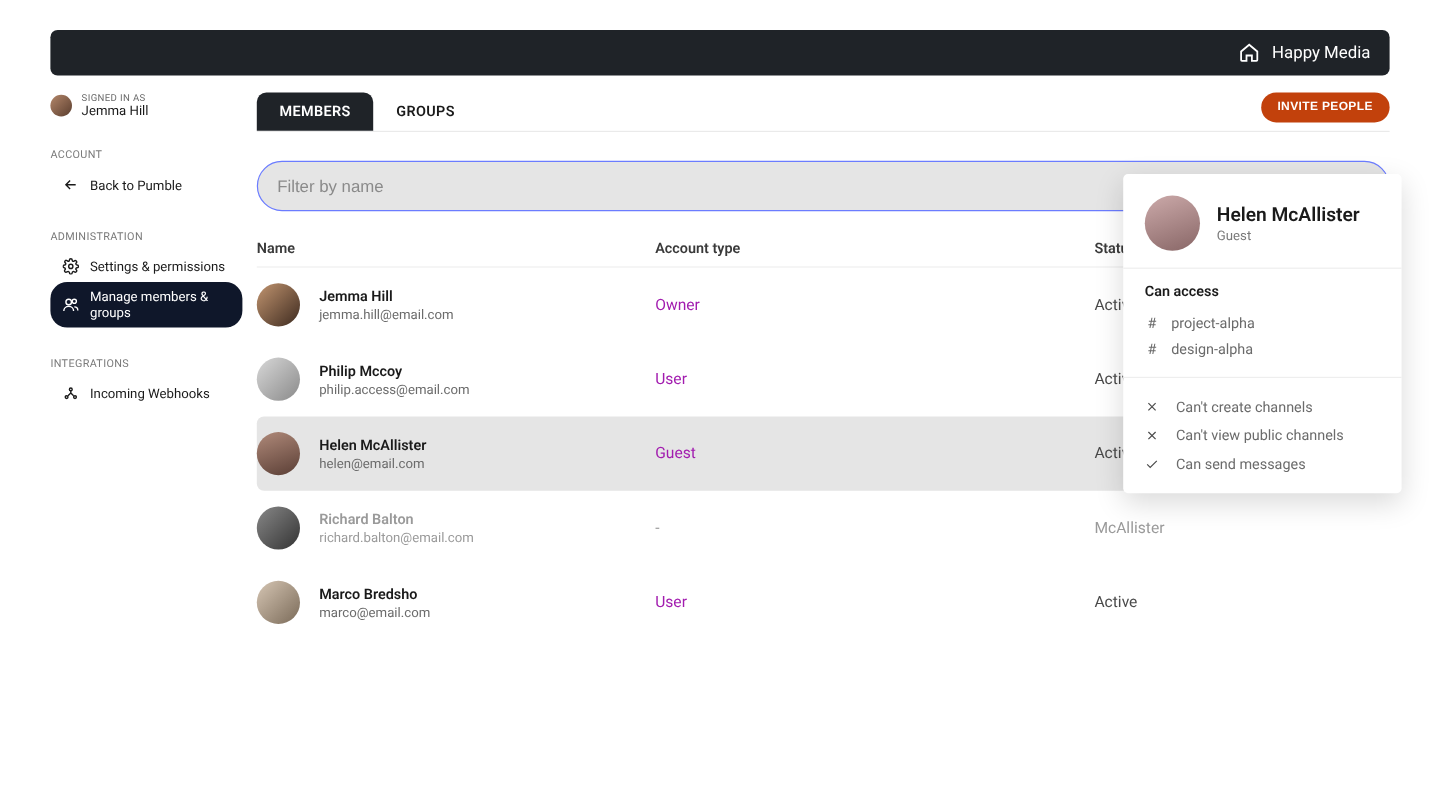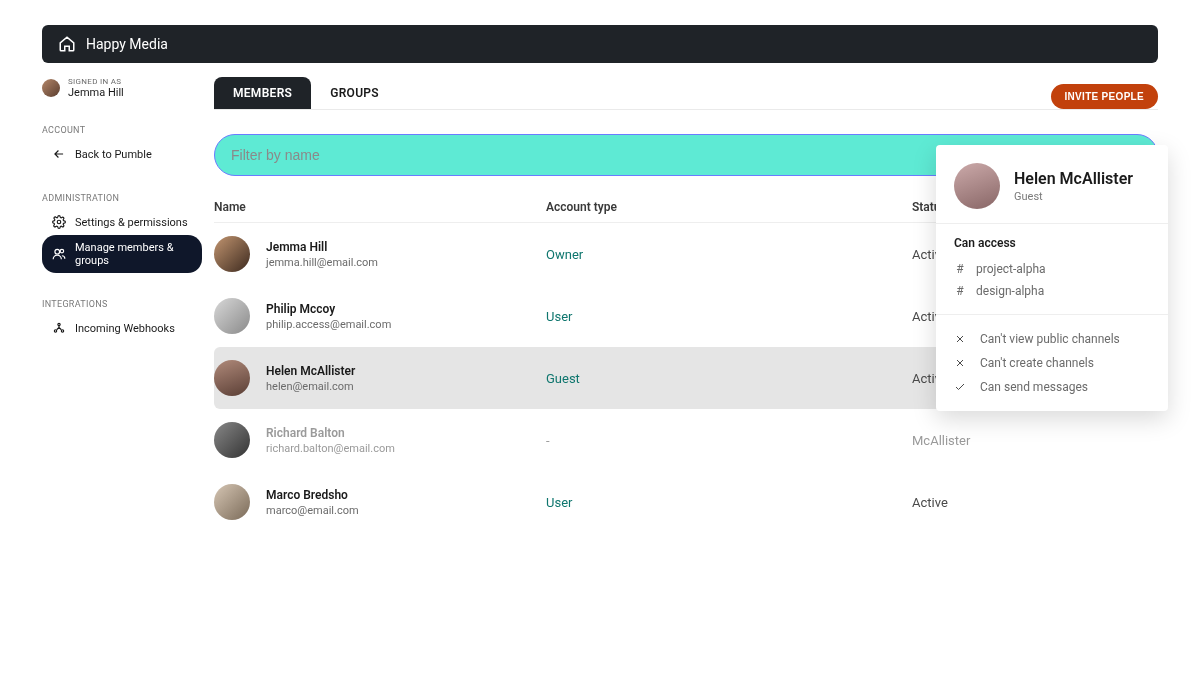--- a/index.html
+++ b/index.html
@@ -1,18 +1,18 @@
 <!DOCTYPE html>
 <html><head>
 <meta charset="utf-8">
 <style>
 * { margin: 0; padding: 0; box-sizing: border-box; }
 body { font-family: -apple-system, BlinkMacSystemFont, "Segoe UI", Roboto, sans-serif; background: #fff; color: #1a1a1a; width: 1200px; height: 673px; overflow: hidden; }
 
-.topbar { background: #1f2328; color: #fff; height: 38px; margin: 25px 42px 0 42px; border-radius: 6px; display: flex; align-items: center; padding: 0 16px; gap: 10px; }
+.topbar { background: #1f2328; color: #fff; height: 38px; margin: 25px 42px 0 42px; border-radius: 6px; display: flex; align-items: center; padding: 0 16px; gap: 10px; justify-content: flex-end; }
 .topbar .home-icon { width: 18px; height: 18px; }
 .topbar .brand { font-size: 14px; font-weight: 400; }
 
 .layout { display: flex; padding: 14px 42px 0 42px; gap: 12px; }
 
 .sidebar { width: 160px; flex-shrink: 0; }
 .user-box { display: flex; align-items: center; gap: 8px; margin-bottom: 18px; }
 .user-box .avatar { width: 18px; height: 18px; border-radius: 50%; background: linear-gradient(135deg,#b4876a,#5a3d2e); }
 .user-box .tiny { font-size: 8px; letter-spacing: .3px; color: #6b6b6b; text-transform: uppercase; }
 .user-box .name { font-size: 11px; font-weight: 400; color: #1a1a1a; }
@@ -20,45 +20,45 @@
 .section-label { font-size: 9px; color: #7a7a7a; letter-spacing: .3px; margin: 26px 0 6px 0; text-transform: uppercase; }
 
 .nav-item { display: flex; align-items: center; gap: 9px; font-size: 11px; padding: 6px 10px; border-radius: 14px; cursor: pointer; color: #1a1a1a; }
 .nav-item svg { width: 14px; height: 14px; flex-shrink: 0; }
 .nav-item.active { background: #0f172a; color: #fff; }
 .nav-item.active svg { stroke: #fff; }
 .nav-item:not(.active) svg { stroke: #1a1a1a; }
 
 .main { flex: 1; position: relative; }
 
-.tab-row { display: flex; align-items: flex-end; justify-content: space-between; border-bottom: 1px solid #eaeaea; }
+.tab-row { display: flex; align-items: flex-start; justify-content: space-between; border-bottom: 1px solid #eaeaea; }
 .tabs { display: flex; }
 .tab { font-size: 12px; font-weight: 600; padding: 9px 19px; cursor: pointer; letter-spacing: .3px; }
 .tab.active { background: #1f2328; color: #fff; border-radius: 8px 8px 0 0; }
 .tab:not(.active) { color: #1a1a1a; }
 
 .invite-btn { background: #c2410c; color: #fff; border: none; border-radius: 14px; font-size: 10px; font-weight: 600; padding: 7px 14px; letter-spacing: .3px; cursor: pointer; }
 
-.filter-input { width: 100%; margin-top: 24px; padding: 12px 16px; border: 1.5px solid #6b7cff; border-radius: 22px; font-size: 14px; color: #6d6d6d; outline: none; background: #5eead4; }
+.filter-input { width: 100%; margin-top: 24px; padding: 12px 16px; border: 1.5px solid #6b7cff; border-radius: 22px; font-size: 14px; color: #6d6d6d; outline: none; background: #e5e5e5; }
 .filter-input::placeholder { color: #8a8a8a; }
 
 .columns { display: flex; padding: 24px 0 8px 0; font-size: 12px; font-weight: 600; color: #3a3a3a; border-bottom: 1px solid #eee; }
 .col-name { width: 332px; }
 .col-type { width: 366px; }
 .col-status { flex: 1; }
 
 .row { display: flex; align-items: center; min-height: 62px; padding: 8px 0; }
 .row.highlight { background: #e5e5e5; border-radius: 6px; }
 .row.deactivated { color: #9a9a9a; }
 .row .avatar { width: 36px; height: 36px; border-radius: 50%; margin-right: 16px; background: #c9b8a8; }
 .row .who { width: 280px; }
 .row .who .nm { font-size: 12px; font-weight: 600; }
 .row .who .em { font-size: 11px; color: #6b6b6b; margin-top: 2px; }
 .row.deactivated .who .nm, .row.deactivated .who .em { color: #9a9a9a; }
-.row .type { width: 366px; font-size: 13px; color: #0f766e; }
+.row .type { width: 366px; font-size: 13px; color: #a21caf; }
 .row .status { flex: 1; font-size: 13px; color: #4a4a4a; }
 .row.deactivated .type, .row.deactivated .status { color: #9a9a9a; }
 
 
 .popover { position: absolute; right: -10px; top: 68px; width: 232px; background: #fff; border-radius: 4px; box-shadow: 0 8px 24px rgba(0,0,0,0.15); z-index: 10; }
 .popover-head { display: flex; align-items: center; gap: 14px; padding: 18px 18px 14px 18px; border-bottom: 1px solid #eee; }
 .popover-head .pav { width: 46px; height: 46px; border-radius: 50%; background: linear-gradient(160deg,#caa,#866); }
 .popover-head .pname { font-size: 16px; font-weight: 600; }
 .popover-head .prole { font-size: 11px; color: #7a7a7a; margin-top: 2px; }
 .popover-section { padding: 12px 18px; border-bottom: 1px solid #eee; }
@@ -218,27 +218,27 @@
         <div class="chan">
             <span class="hash">#</span>
             <span>design-alpha</span>
           </div>
       </div>
       <div class="popover-section">
         <div class="perm">
           <svg viewBox="0 0 24 24" fill="none" stroke-width="2">
               <path d="M18 6 6 18M6 6l12 12"></path>
             </svg>
-          <span>Can't view public channels</span>
+          <span>Can't create channels</span>
         </div>
         <div class="perm">
           <svg viewBox="0 0 24 24" fill="none" stroke-width="2">
               <path d="M18 6 6 18M6 6l12 12"></path>
             </svg>
-          <span>Can't create channels</span>
+          <span>Can't view public channels</span>
         </div>
         <div class="perm">
           <svg viewBox="0 0 24 24" fill="none" stroke-width="2">
               <path d="M20 6 9 17l-5-5"></path>
             </svg>
           <span>Can send messages</span>
         </div>
       </div>
     </div>
 

